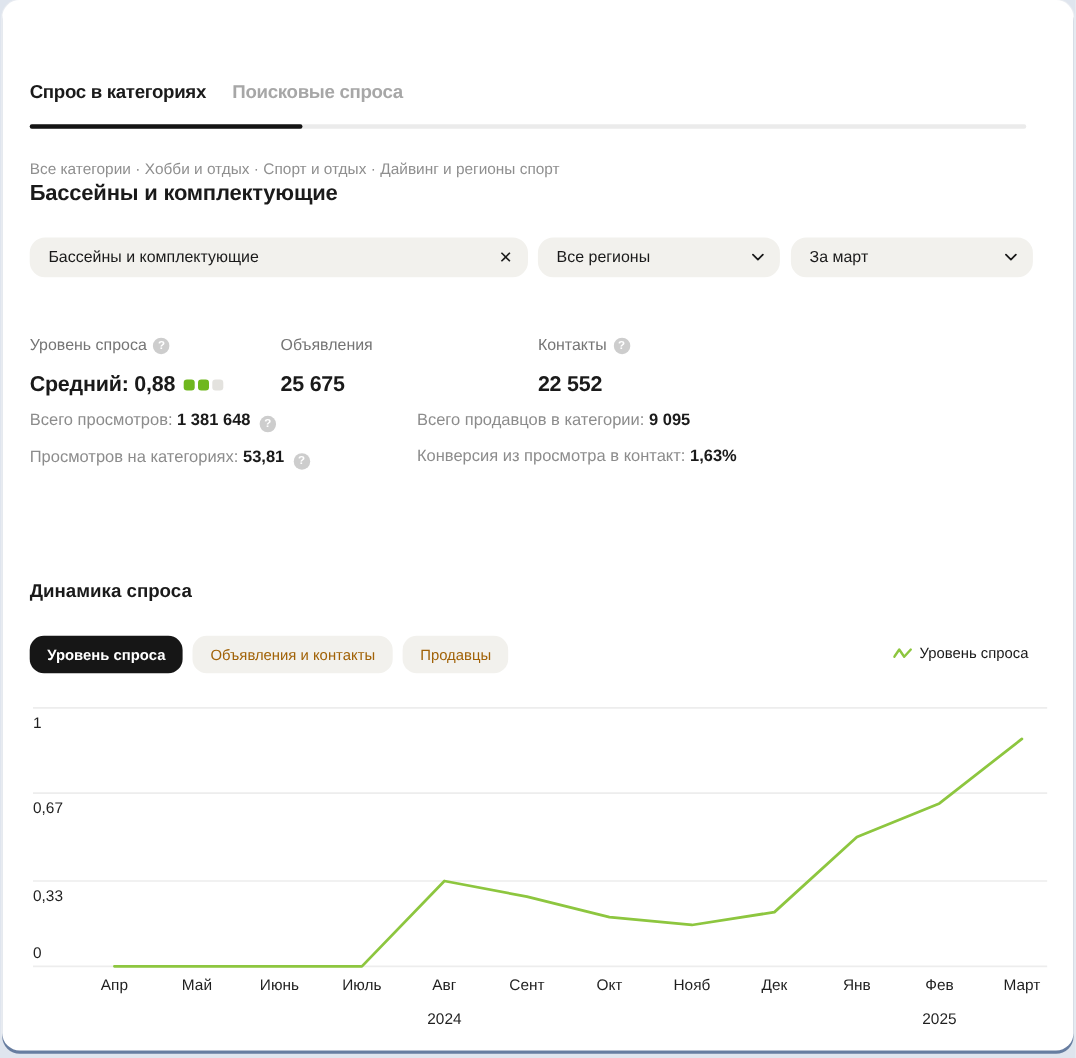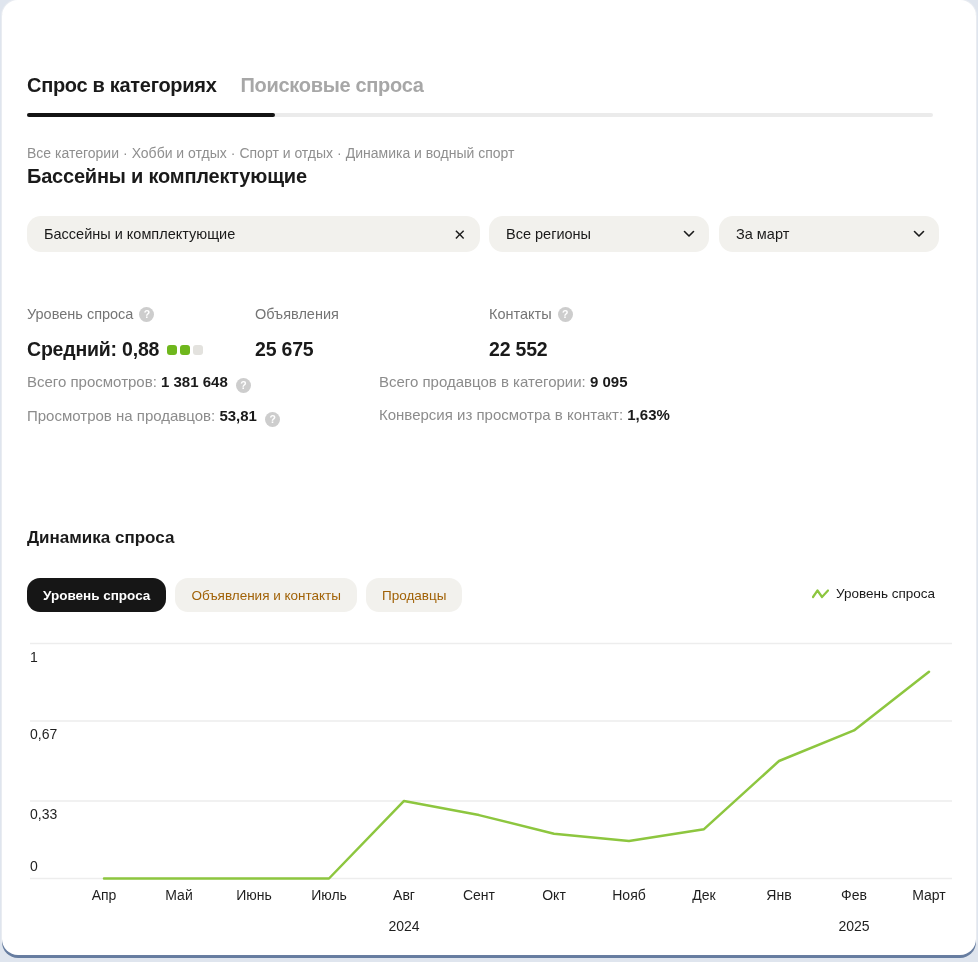--- a/index.html
+++ b/index.html
@@ -11,21 +11,21 @@
     -webkit-font-smoothing:antialiased;
   }
   .card{
     position:absolute;left:2px;right:2px;top:0;bottom:7px;
     background:#ffffff;border-radius:16px;
     box-shadow:0 3px 0 rgba(62,90,134,.75), 0 0 0 1px #e9ecf1;
     overflow:hidden;
   }
   
   .page-title{position:absolute;top:8px;left:28px;font-size:28px;font-weight:800;letter-spacing:-.5px;}
-  .tabs{position:absolute;top:74px;left:25px;display:flex;gap:24px;font-size:20px;font-weight:800;letter-spacing:-.3px;}
+  .tabs{position:absolute;top:74px;left:25px;display:flex;gap:24px;font-size:17px;font-weight:800;letter-spacing:-.3px;}
   .tab{cursor:pointer;}
   .tab.inactive{color:#a7a7a7;}
   .tab-underline{position:absolute;top:113px;left:25px;right:43px;height:4px;background:#ebebeb;border-radius:3px;}
   .tab-underline .active-seg{position:absolute;left:0;top:0;height:4px;width:248px;background:#141414;border-radius:3px;}
   
   .breadcrumb{position:absolute;top:145px;left:25px;font-size:14px;color:#8f8f8f;}
   .breadcrumb .sep{margin:0 4px;}
   .breadcrumb .bc-item{cursor:pointer;}
   .category-title{position:absolute;top:165px;left:25px;font-size:20px;font-weight:800;letter-spacing:-.2px;}
   
@@ -70,21 +70,21 @@
 
   <div class="tabs">
     <div class="tab">Спрос в категориях</div>
     <div class="tab inactive">Поисковые спроса</div>
   </div>
   <div class="tab-underline">
     <div class="active-seg"></div>
   </div>
 
   <div class="breadcrumb">
-    <span class="bc-item">Все категории</span><span class="sep">·</span><span class="bc-item">Хобби и отдых</span><span class="sep">·</span><span class="bc-item">Спорт и отдых</span><span class="sep">·</span><span class="bc-item">Динамика и водный спорт</span>
+    <span class="bc-item">Все категории</span><span class="sep">·</span><span class="bc-item">Хобби и отдых</span><span class="sep">·</span><span class="bc-item">Спорт и отдых</span><span class="sep">·</span><span class="bc-item">Дайвинг и регионы спорт</span>
   </div>
 
   <div class="category-title">Бассейны и комплектующие</div>
 
   <div class="filter filter-search">
     <input type="text" value="Бассейны и комплектующие" style="">
     <button class="clear-btn">✕</button>
   </div>
   <div class="filter filter-region">
     <span>Все регионы</span>
@@ -130,21 +130,21 @@
         <span>22 552</span>
       </div>
   </div>
 
   <div class="details-col details-left">
     <div class="detail-row">
       <span>Всего просмотров: </span><b>1 381 648</b>
       <span class="help">?</span>
     </div>
     <div class="detail-row">
-      <span>Просмотров на продавцов: </span><b>53,81</b>
+      <span>Просмотров на категориях: </span><b>53,81</b>
       <span class="help">?</span>
     </div>
   </div>
   <div class="details-col details-right">
     <div class="detail-row">
       <span>Всего продавцов в категории: </span><b>9 095</b>
     </div>
     <div class="detail-row">
       <span>Конверсия из просмотра в контакт: </span><b>1,63%</b>
     </div>

